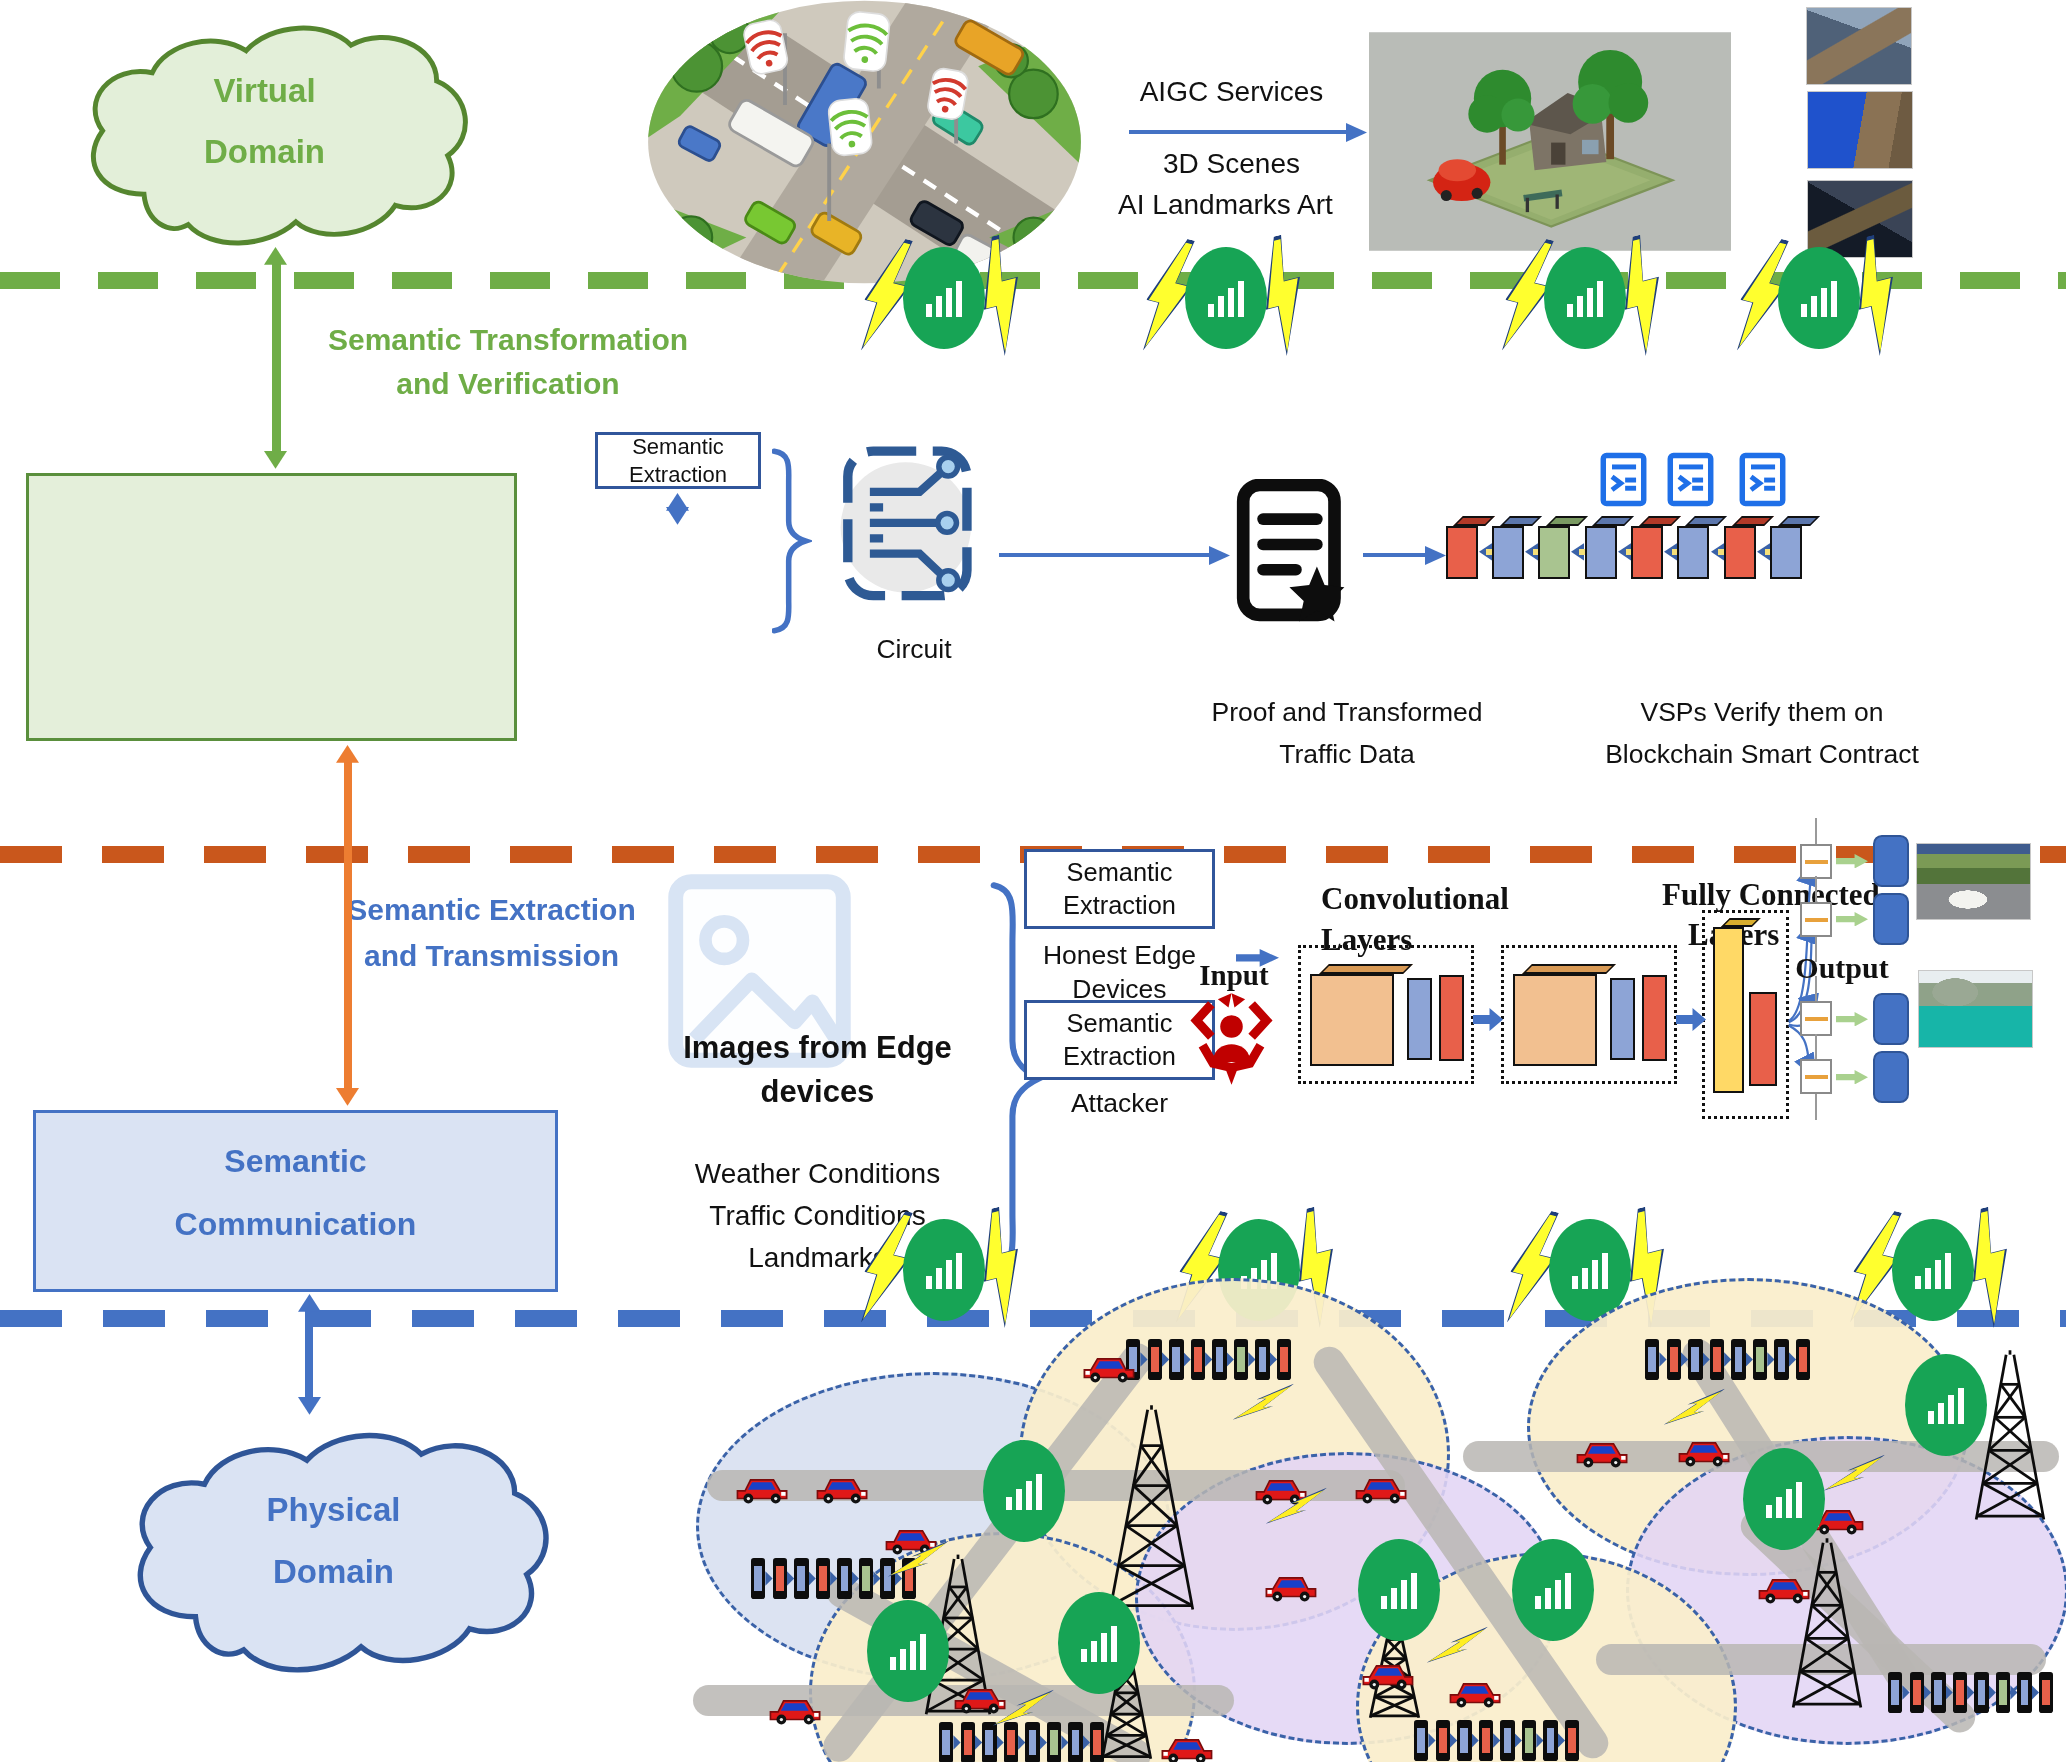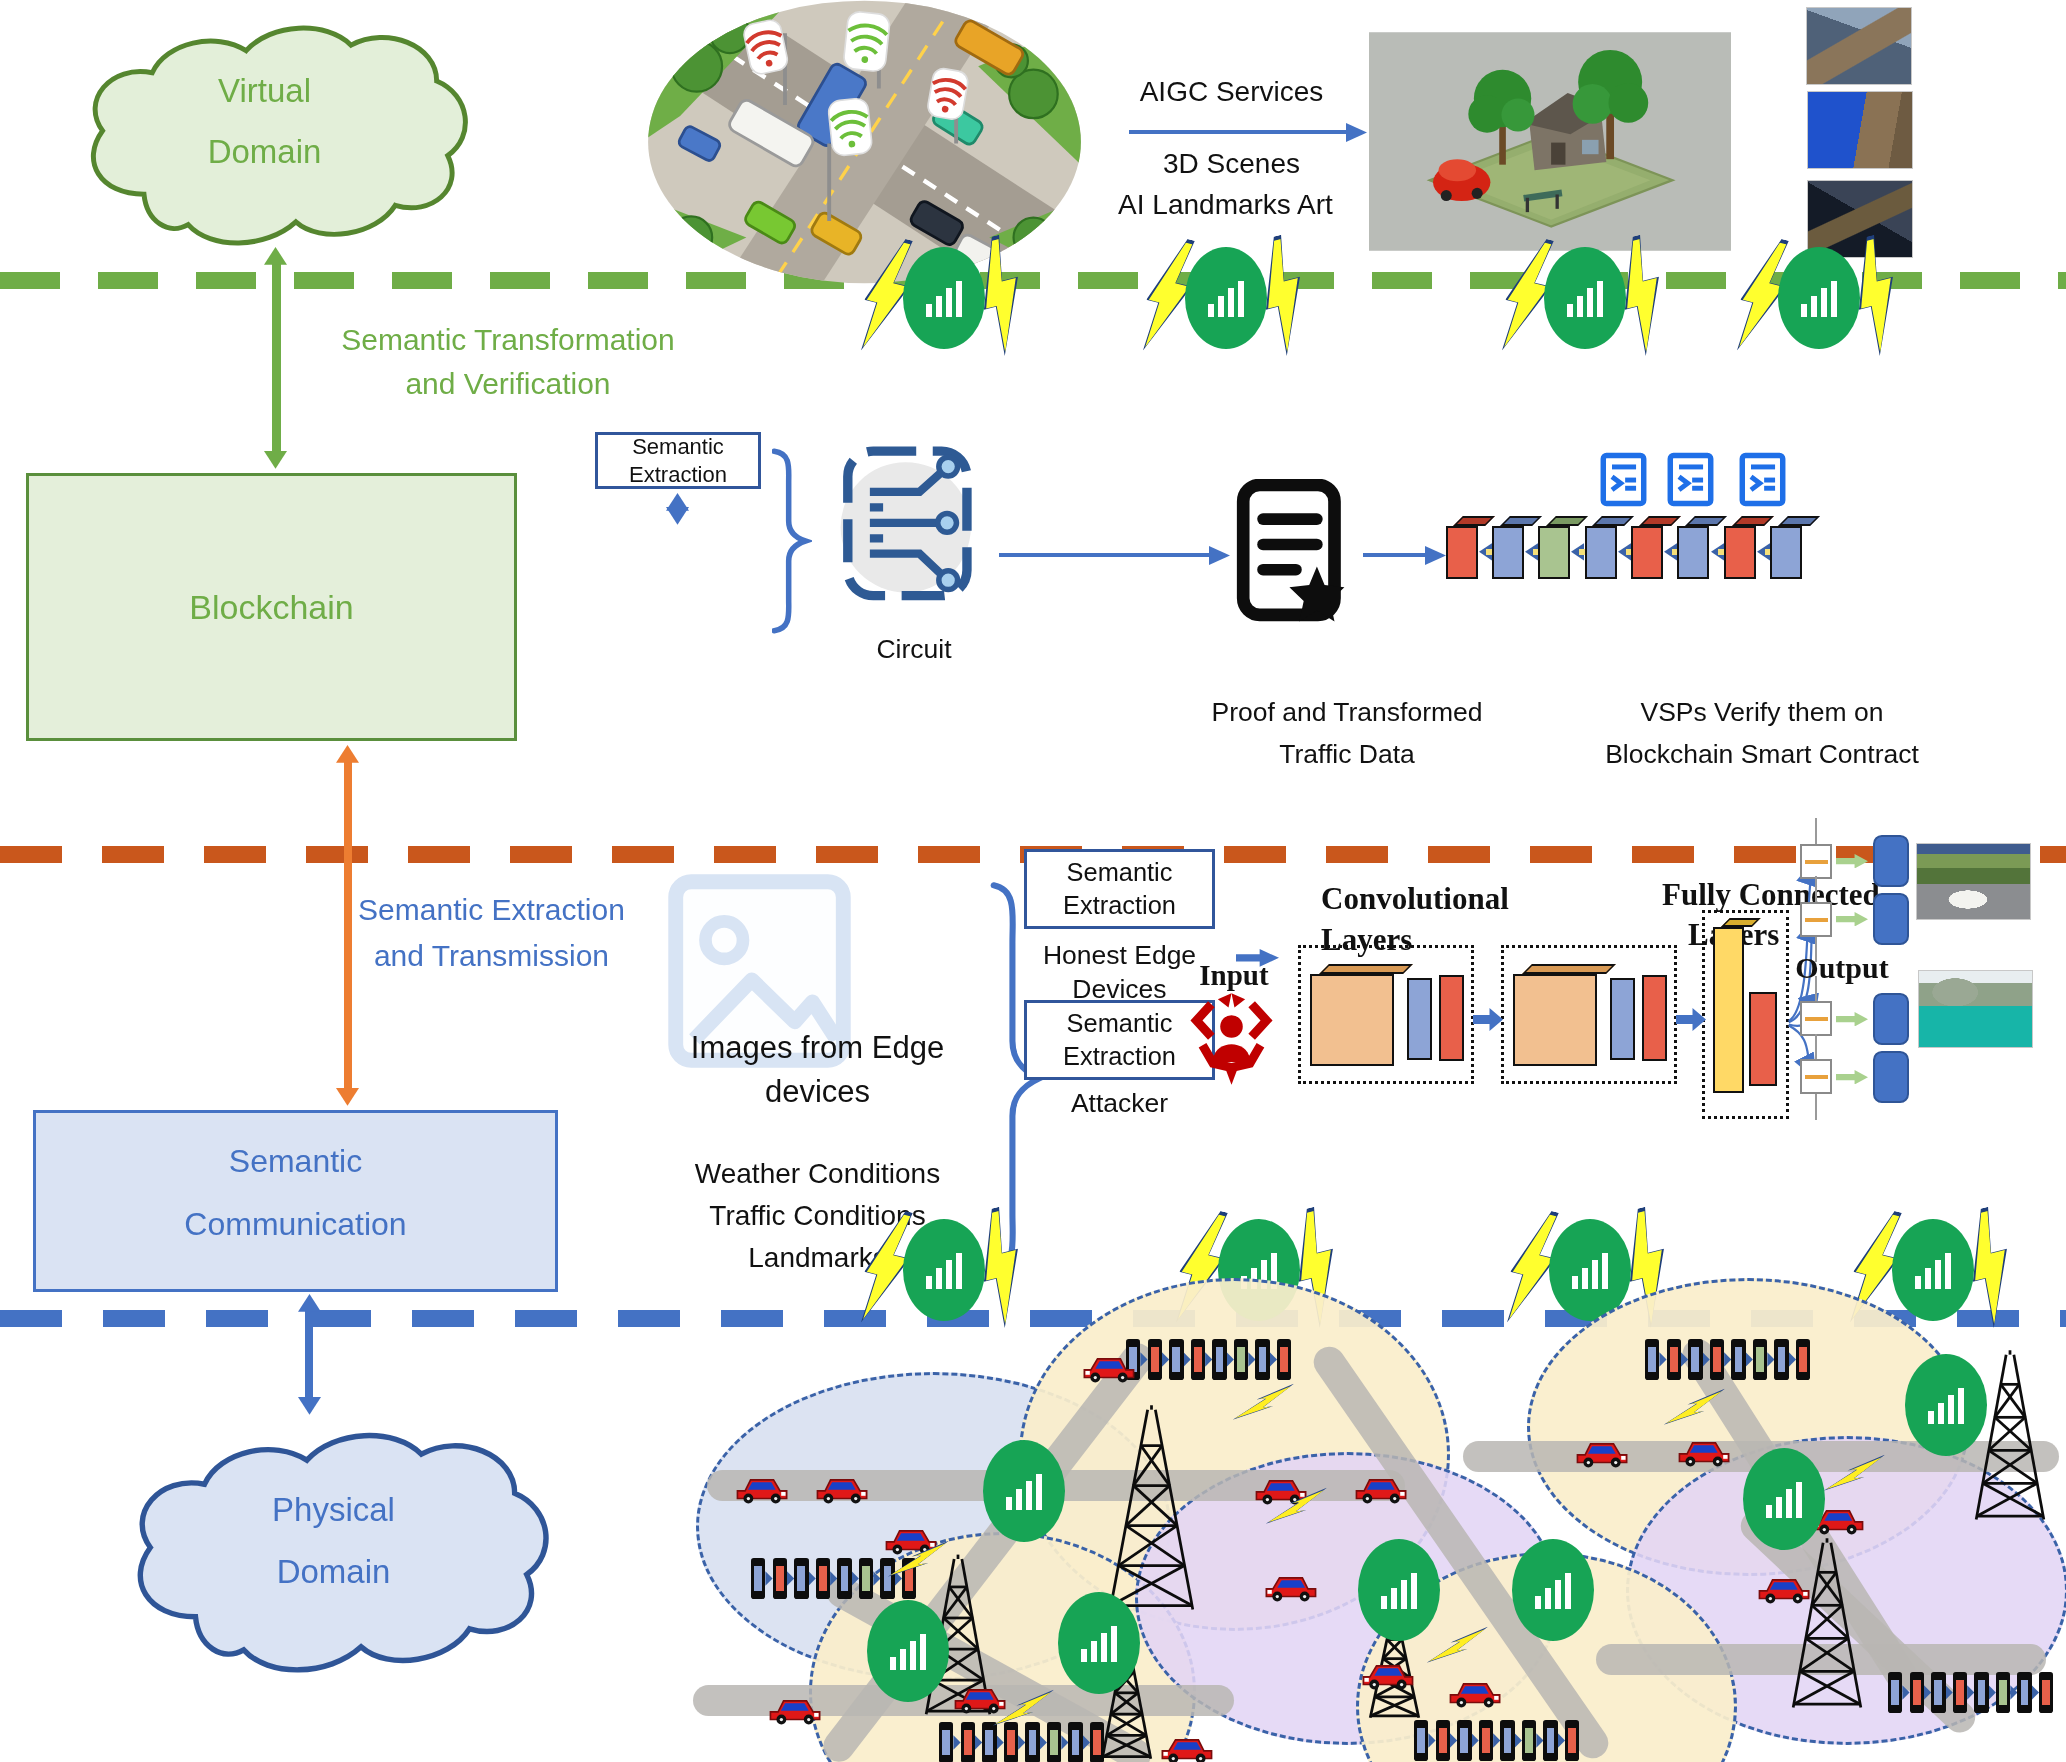--- a/index.html
+++ b/index.html
@@ -1,20 +1,20 @@
 <!DOCTYPE html>
 <html style="font-size:8.8px"><head>
 <meta charset="utf-8">
 <style>
   html,body{margin:0;padding:0;background:#fff}
   .stage{position:relative;width:2066px;height:1762px;background:#fff;overflow:hidden;
          font-family:"Liberation Sans",sans-serif;color:#111}
   .abs{position:absolute}
   .ctr{text-align:center}
-  .b{font-weight:normal}
+  .b{font-weight:bold}
   .serif{font-family:"Liberation Serif",serif;font-weight:bold}
   .sep{position:absolute;left:0;width:2066px;height:16.6px}
   .sep-green{background:repeating-linear-gradient(90deg,#6fad47 0 60px,transparent 60px 98px)}
   .sep-orange{background:repeating-linear-gradient(90deg,#c9571c 0 62px,transparent 62px 102px)}
   .sep-blue{background:repeating-linear-gradient(90deg,#4472c4 0 62px,transparent 62px 103px)}
   .whitebox{position:absolute;box-sizing:border-box;border:3.3px solid #31569b;background:#fff;
             display:flex;flex-direction:column;justify-content:center;font-size:22px;line-height:28px;text-align:center}
   .dotted{position:absolute;box-sizing:border-box;border:3.9px dotted #111}
   .slab{position:absolute;box-sizing:border-box;border:2.8px solid #111}
   .slabtop{position:absolute;box-sizing:border-box;border:2.2px solid #111;transform:skewX(-45deg);transform-origin:bottom left}
@@ -148,21 +148,20 @@
   </svg>
 
   <div class="imgph" style="left:1806px;top:6.6px;width:106px;height:78px;background:linear-gradient(150deg,rgba(122,106,82,0) 38%,#8a755a 39% 62%,rgba(0,0,0,0) 63%),linear-gradient(200deg,#90a4ba 0 35%,#4f6178 35%)"></div>
   <div class="imgph" style="left:1807px;top:91px;width:106px;height:78px;background:linear-gradient(100deg,#1f52cc 0 50%,#8a7254 50% 80%,#6e5b42 80%)"></div>
   <div class="imgph" style="left:1807px;top:180px;width:106px;height:78px;background:linear-gradient(155deg,rgba(107,91,62,0) 40%,#6b5b3e 41% 60%,rgba(0,0,0,0) 61%),linear-gradient(210deg,#3a4456 0 45%,#141b27 45%)"></div>
 
   <div class="abs ctr b" style="left:298px;top:323px;width:420px;font-size:30px;color:#6fad47">Semantic Transformation</div>
   <div class="abs ctr b" style="left:298px;top:367px;width:420px;font-size:30px;color:#6fad47">and Verification</div>
 
   <div class="abs" style="left:26px;top:473px;width:491px;height:268px;box-sizing:border-box;background:#e4efda;border:3.9px solid #5a8f3c"></div>
-  <div class="abs ctr b" style="left:26px;top:588px;width:491px;font-size:34px;color:#6fad47">Blockchain</div>
 
   <div class="whitebox" style="left:595px;top:432px;width:166px;height:57px">
     <span>Semantic</span>
     <span>Extraction</span>
   </div>
 
   <svg class="abs" style="left:772px;top:448px" width="40" height="186" viewBox="0 0 72 336">
     <path d="M4,6 C34,10 30,36 30,62 L30,132 C30,152 42,162 60,168 C42,174 30,184 30,204 L30,274 C30,300 34,326 4,330" fill="none" stroke="#4472c4" stroke-width="10" stroke-linecap="round"></path>
   </svg>
 

